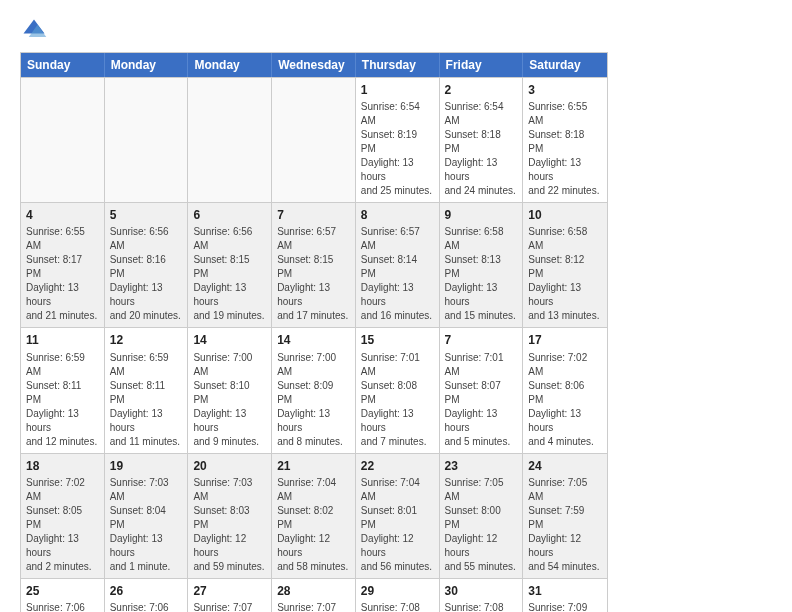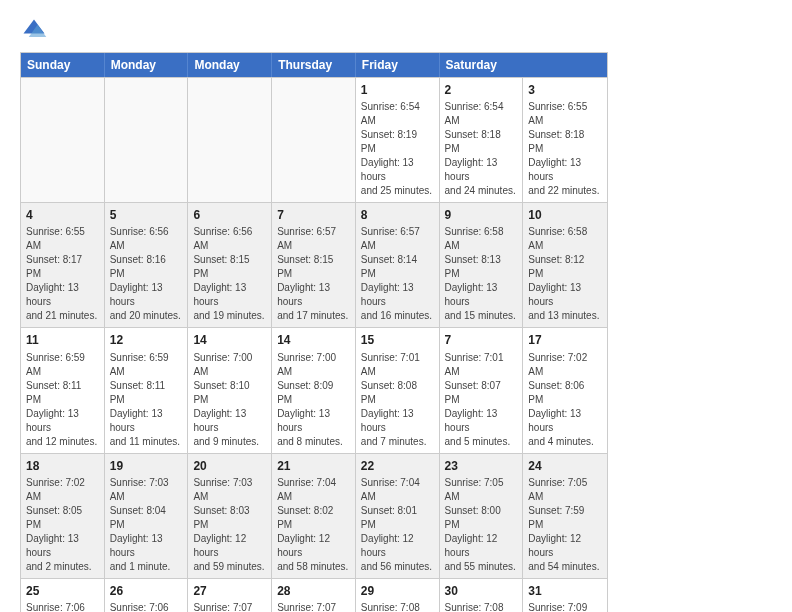--- a/index.html
+++ b/index.html
@@ -136,20 +136,21 @@
       <div class="main-title"></div>
       <div class="subtitle"></div>
     </div>
   </div>
 
   <div class="calendar">
     <div class="cal-header">
     <div class="cal-header-cell">Sunday</div>
         <div class="cal-header-cell">Monday</div>
         <div class="cal-header-cell">Monday</div>
+        <div class="cal-header-cell">Wednesday</div>
         <div class="cal-header-cell">Thursday</div>
         <div class="cal-header-cell">Friday</div>
         <div class="cal-header-cell">Saturday</div>
       </div>
     <div class="cal-body">
     <div class="cal-row">
           <div class="cal-cell empty"></div>
           <div class="cal-cell empty"></div>
           <div class="cal-cell empty"></div>
           <div class="cal-cell empty"></div>

